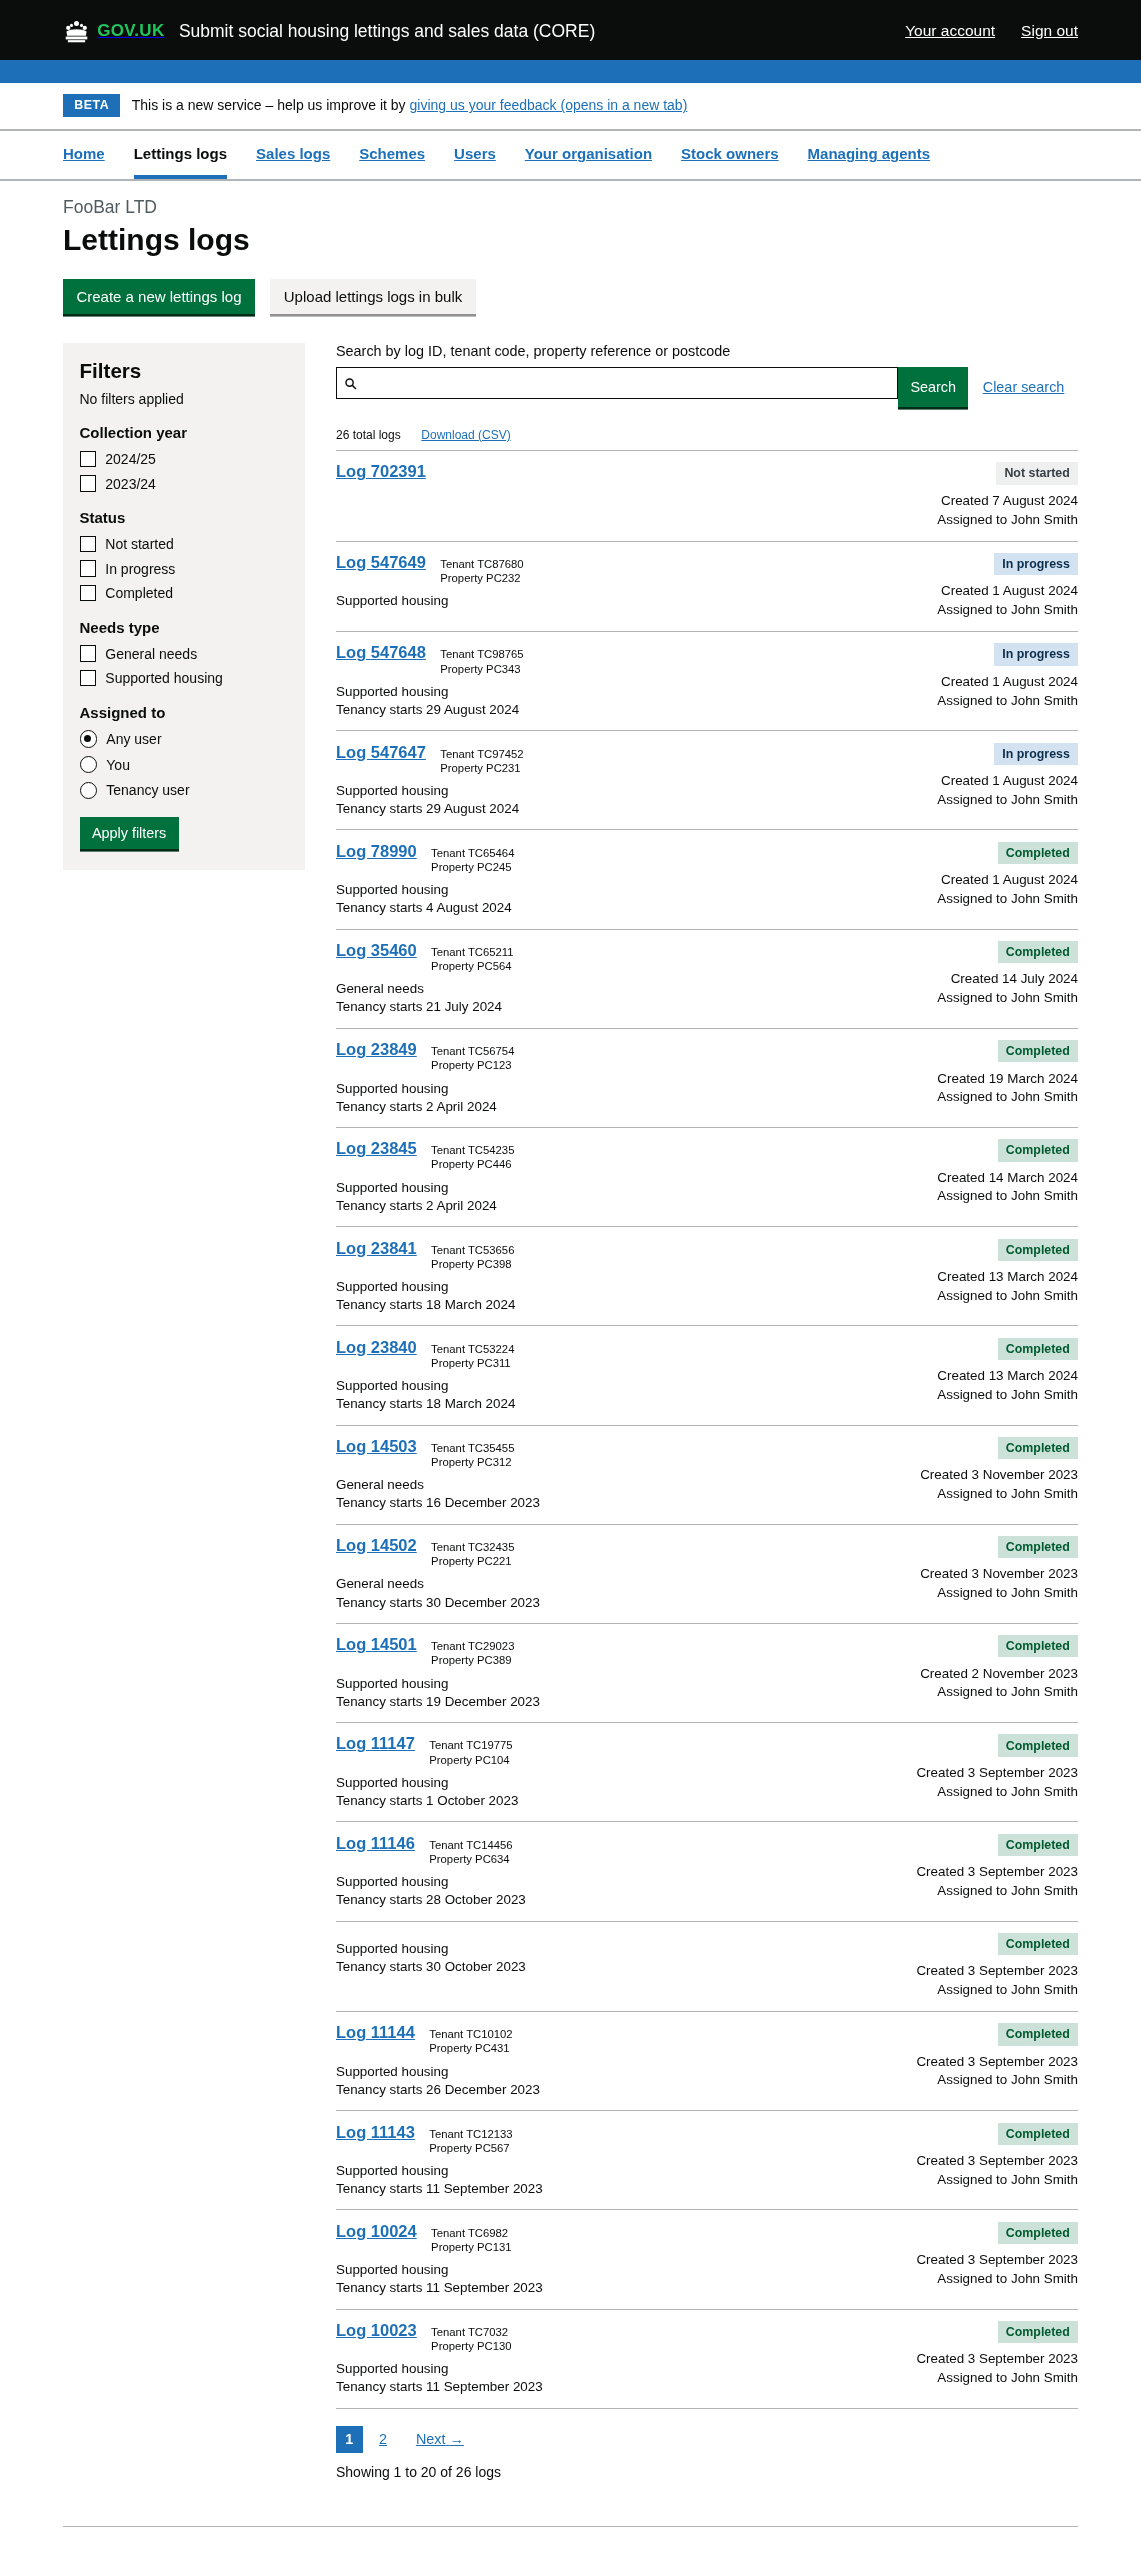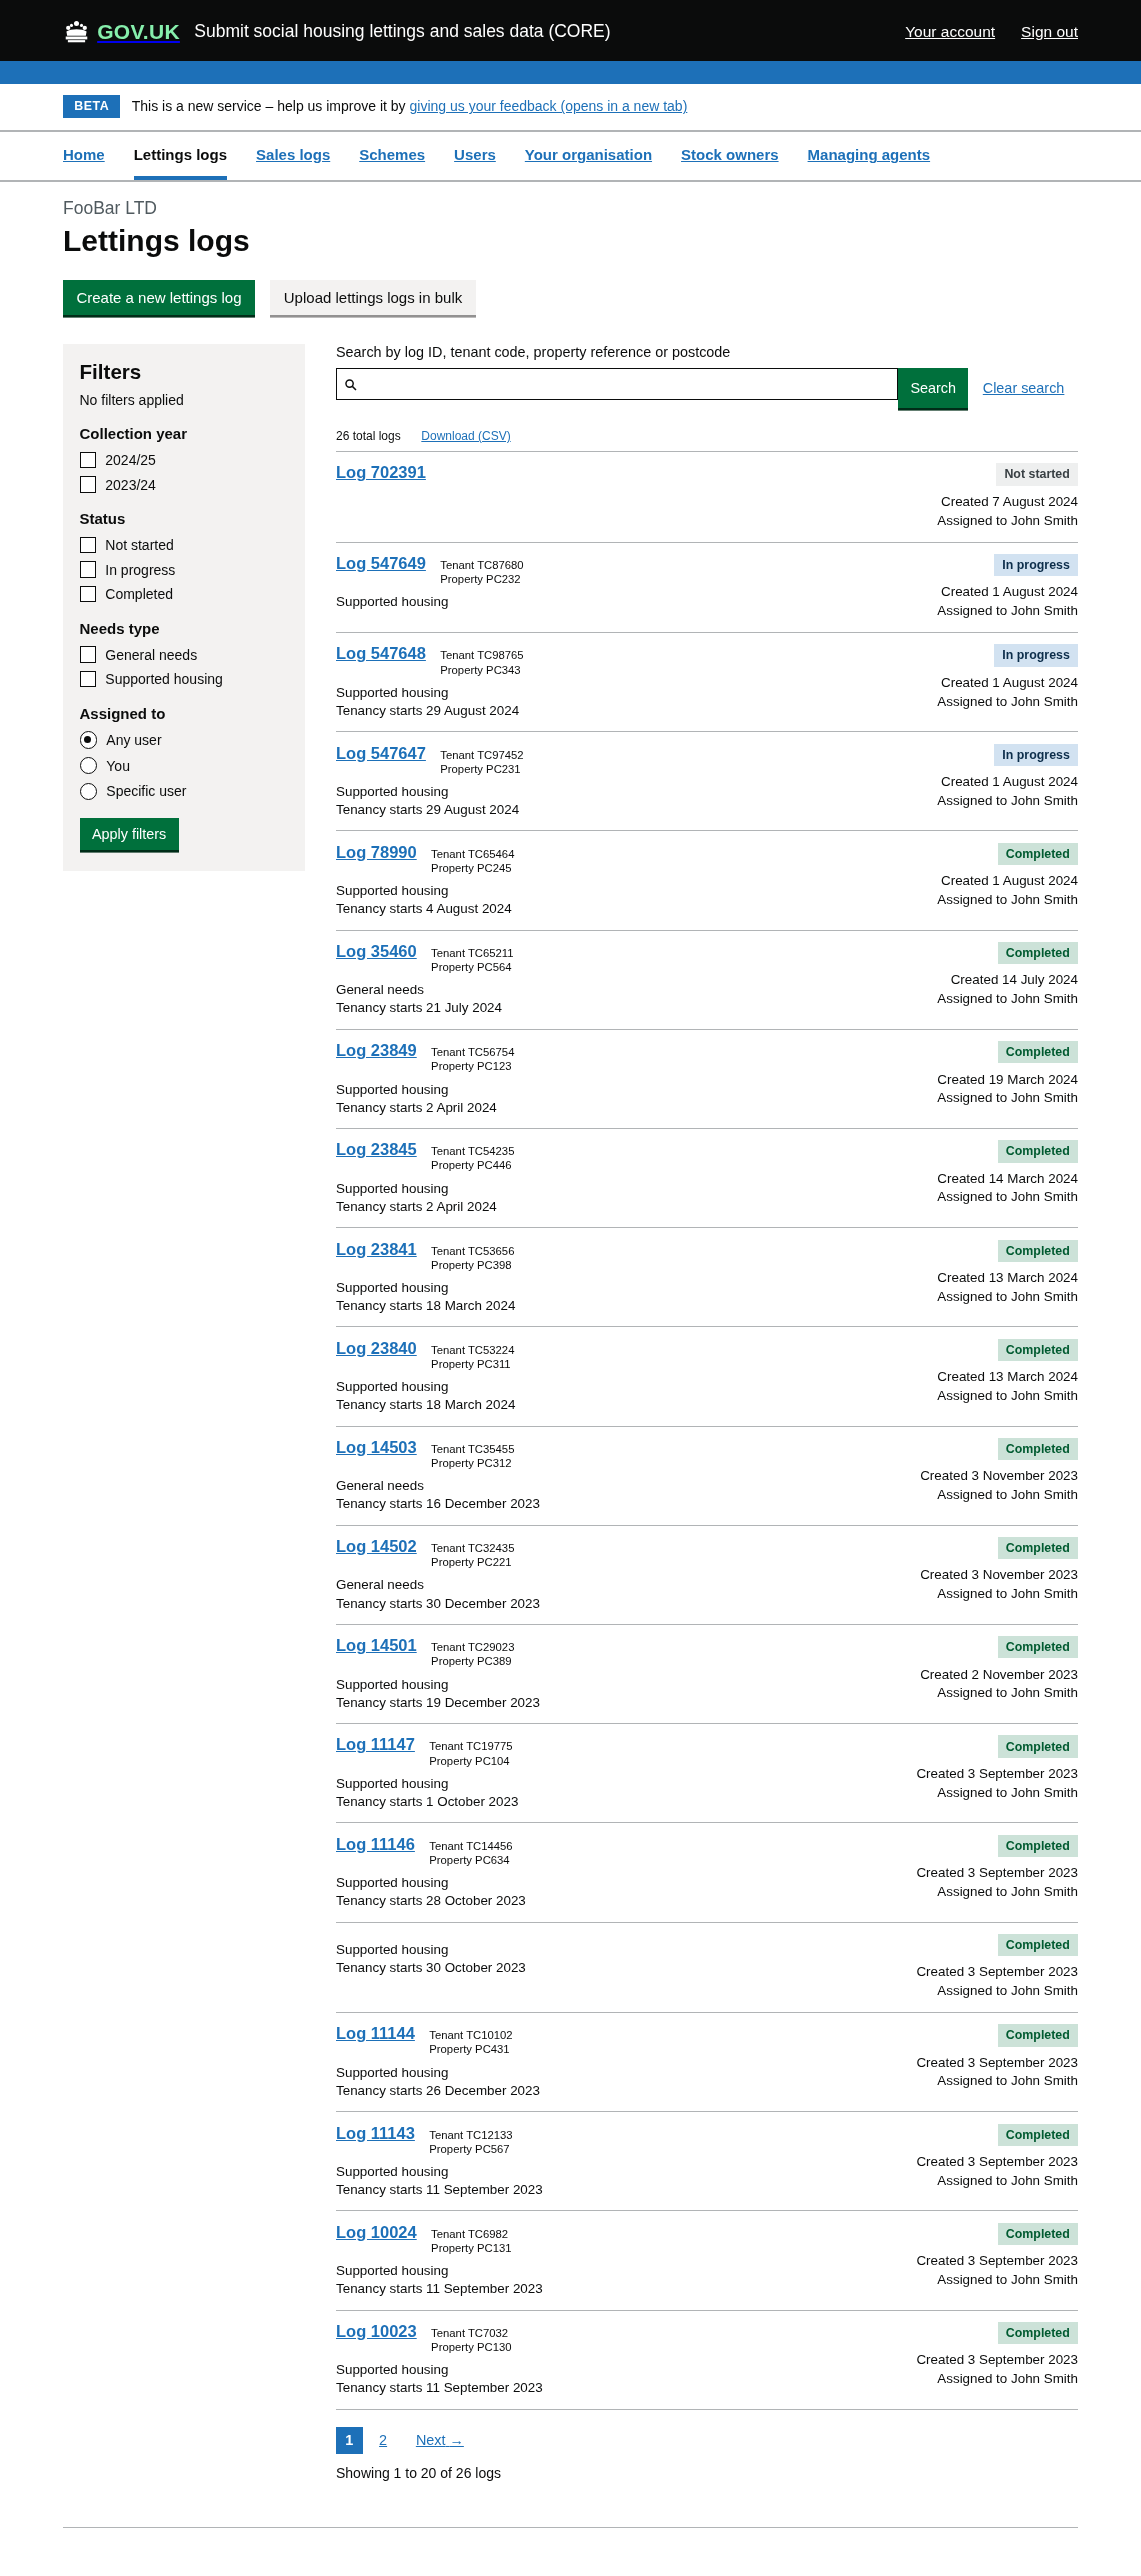--- a/index.html
+++ b/index.html
@@ -27,24 +27,24 @@
     display: flex;
     align-items: center;
   }
   .crown-logo {
     display: flex;
     align-items: center;
     gap: 7.2px;
   }
   .crown-glyph { width: 27px; height: 23px; display: block; }
   .govuk-logotype-text {
-    font-size: 21px;
+    font-size: 17px;
     font-weight: bold;
     letter-spacing: 0.3px;
-    color: #86efac;
+    color: #22c55e;
   }
   .service-name {
     font-size: 17.5px;
     color: #ffffff;
     margin-left: 14.4px;
     font-weight: normal;
   }
   .header-links {
     margin-left: auto;
     display: flex;
@@ -460,21 +460,21 @@
           <label class="check-row">
             <span class="radio-circle checked"></span>
             <span class="check-label">Any user</span>
           </label>
           <label class="check-row">
             <span class="radio-circle"></span>
             <span class="check-label">You</span>
           </label>
           <label class="check-row">
             <span class="radio-circle"></span>
-            <span class="check-label">Specific user</span>
+            <span class="check-label">Tenancy user</span>
           </label>
         </div>
 
         <button class="apply-btn">Apply filters</button>
       </div>
     </aside>
 
     <section class="col-main">
 
       <label class="search-label">Search by log ID, tenant code, property reference or postcode</label>

